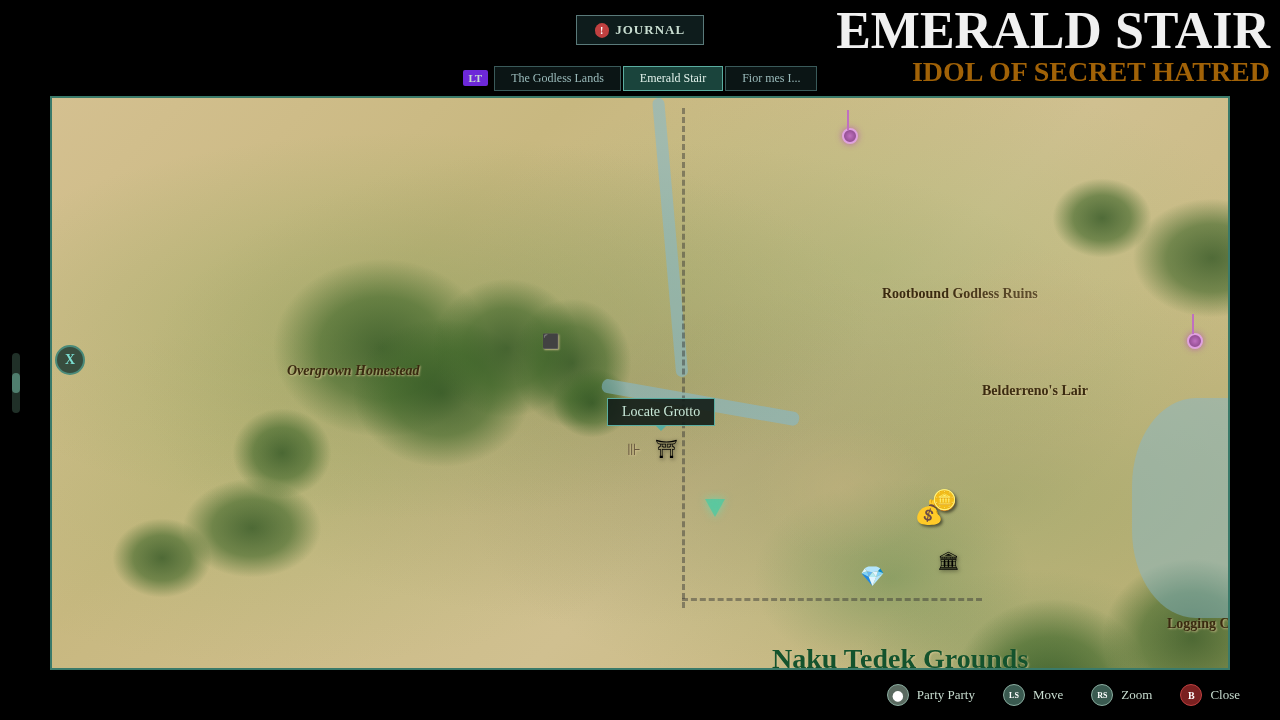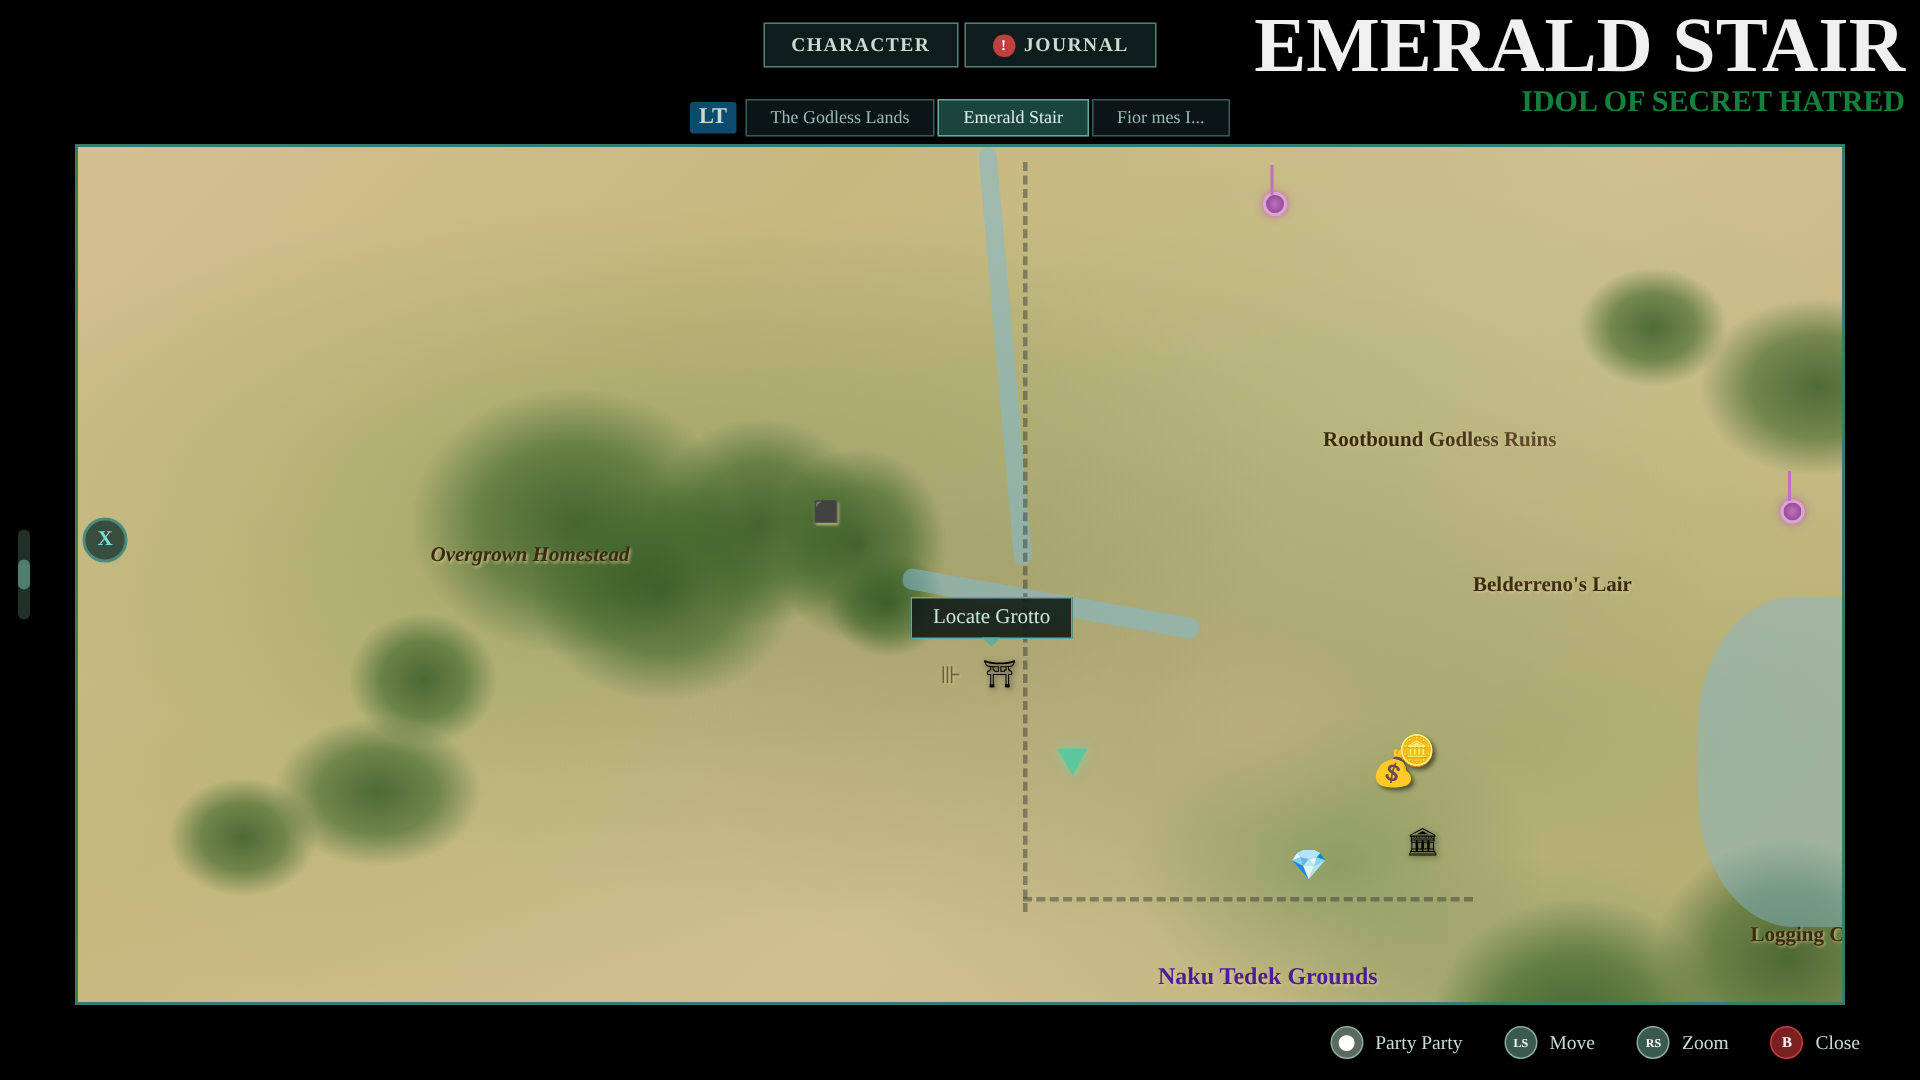--- a/index.html
+++ b/index.html
@@ -63,23 +63,23 @@
       background: rgba(0,0,0,0.75);
       display: flex;
       align-items: center;
       justify-content: center;
       gap: 2px;
       z-index: 100;
       padding: 4px 0;
     }
 
     .tab-badge {
-      background: #0c4a6e;
+      background: #6d28d9;
       color: #c8ddd0;
-      font-size: 15px;
+      font-size: 11px;
       font-weight: bold;
       padding: 2px 6px;
       margin-right: 4px;
       border-radius: 2px;
     }
 
     .tab-item {
       padding: 4px 16px;
       border: 1px solid #3a5a5a;
       background: rgba(15,30,30,0.7);
@@ -127,22 +127,22 @@
       color: #3a2a10;
       font-family: 'Georgia', serif;
       font-size: 14px;
       font-weight: bold;
       text-shadow: 1px 1px 2px rgba(220,200,150,0.8);
       white-space: nowrap;
       pointer-events: none;
     }
 
     .map-label.large {
-      font-size: 16px;
-      color: #4c1d95;
+      font-size: 28px;
+      color: #14532d;
     }
 
     
     .party-marker {
       position: absolute;
       width: 30px;
       height: 30px;
       display: flex;
       align-items: center;
       justify-content: center;
@@ -230,23 +230,23 @@
       font-size: 52px;
       font-weight: bold;
       color: #f0f0f0;
       text-transform: uppercase;
       line-height: 1;
       text-shadow: 2px 2px 4px rgba(0,0,0,0.9);
     }
 
     .big-title-sub {
       font-family: 'Georgia', serif;
-      font-size: 20px;
-      font-weight: bold;
-      color: #15803d;
+      font-size: 28px;
+      font-weight: bold;
+      color: #a16207;
       text-transform: uppercase;
       line-height: 1.1;
       text-shadow: 2px 2px 4px rgba(0,0,0,0.9);
     }
 
     
     .bottom-bar {
       position: absolute;
       bottom: 0;
       left: 0;
@@ -356,23 +356,20 @@
       position: absolute;
       font-size: 18px;
       filter: drop-shadow(1px 1px 2px rgba(0,0,0,0.6));
     }
   </style>
 </head>
 <body>
 
 <div class="top-nav">
   <button class="nav-btn">
-    <span>CHARACTER</span>
-  </button>
-  <button class="nav-btn">
     <span style="background:#c04040;color:#fff;font-size:10px;padding:2px 5px;border-radius:50%;font-weight:bold;">!</span>
     <span>JOURNAL</span>
   </button>
 </div>
 
 <div class="tab-bar">
   <span class="tab-badge">LT</span>
   <div class="tab-item">The Godless Lands</div>
   <div class="tab-item active">Emerald Stair</div>
   <div class="tab-item">Fior mes I...</div>

